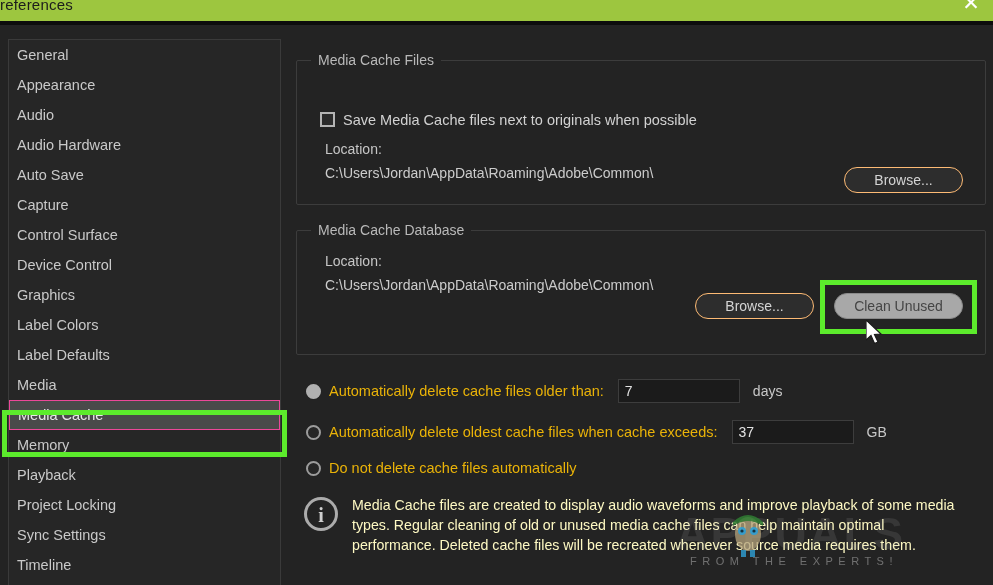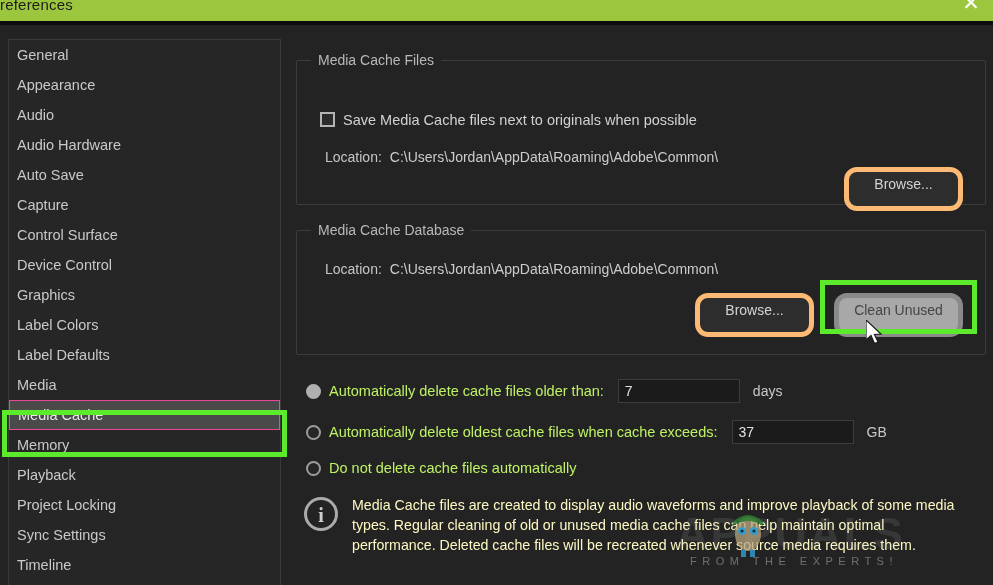--- a/index.html
+++ b/index.html
@@ -148,40 +148,41 @@
     color: #d2d2d2;
     white-space: nowrap;
   }
 
   .location-row {
     position: absolute;
     left: 28px;
     display: flex;
     align-items: baseline;
     white-space: nowrap;
+    flex-direction: column;
   }
   #loc-files { top: 80px; }
   #loc-db    { top: 22px; }
   .location-label {
     font-size: 14px;
     color: #c6c6c6;
     margin-right: 8px;
   }
   .location-value {
     font-size: 14px;
     color: #cccccc;
     margin-top: 8px;
   }
 
   .btn {
     position: absolute;
-    height: 44px;
+    height: 26px;
     line-height: 24px;
     text-align: center;
-    border: 5px solid #fdba74;
+    border: 1px solid #fdba74;
     border-radius: 13px;
     background: #2d2d2d;
     color: #d4d4d4;
     font-size: 14px;
     cursor: pointer;
     white-space: nowrap;
   }
   #btn-browse-files { right: 22px; top: 106px; width: 119px; }
   #btn-browse-db    { right: 171px; top: 62px; width: 119px; }
   #btn-clean {
@@ -235,21 +236,21 @@
     margin-right: 8px;
     flex: none;
     cursor: pointer;
   }
   .radio.on {
     background: #b0b0b0;
     border-color: #b0b0b0;
   }
   .radio-label {
     font-size: 14.5px;
-    color: #bef264;
+    color: #eab308;
   }
 
   .num-input {
     height: 24px;
     width: 122px;
     background: #1b1b1b;
     border: 1px solid #3d3d3d;
     color: #e2e2e2;
     font-size: 14px;
     font-family: "Liberation Sans", sans-serif;

